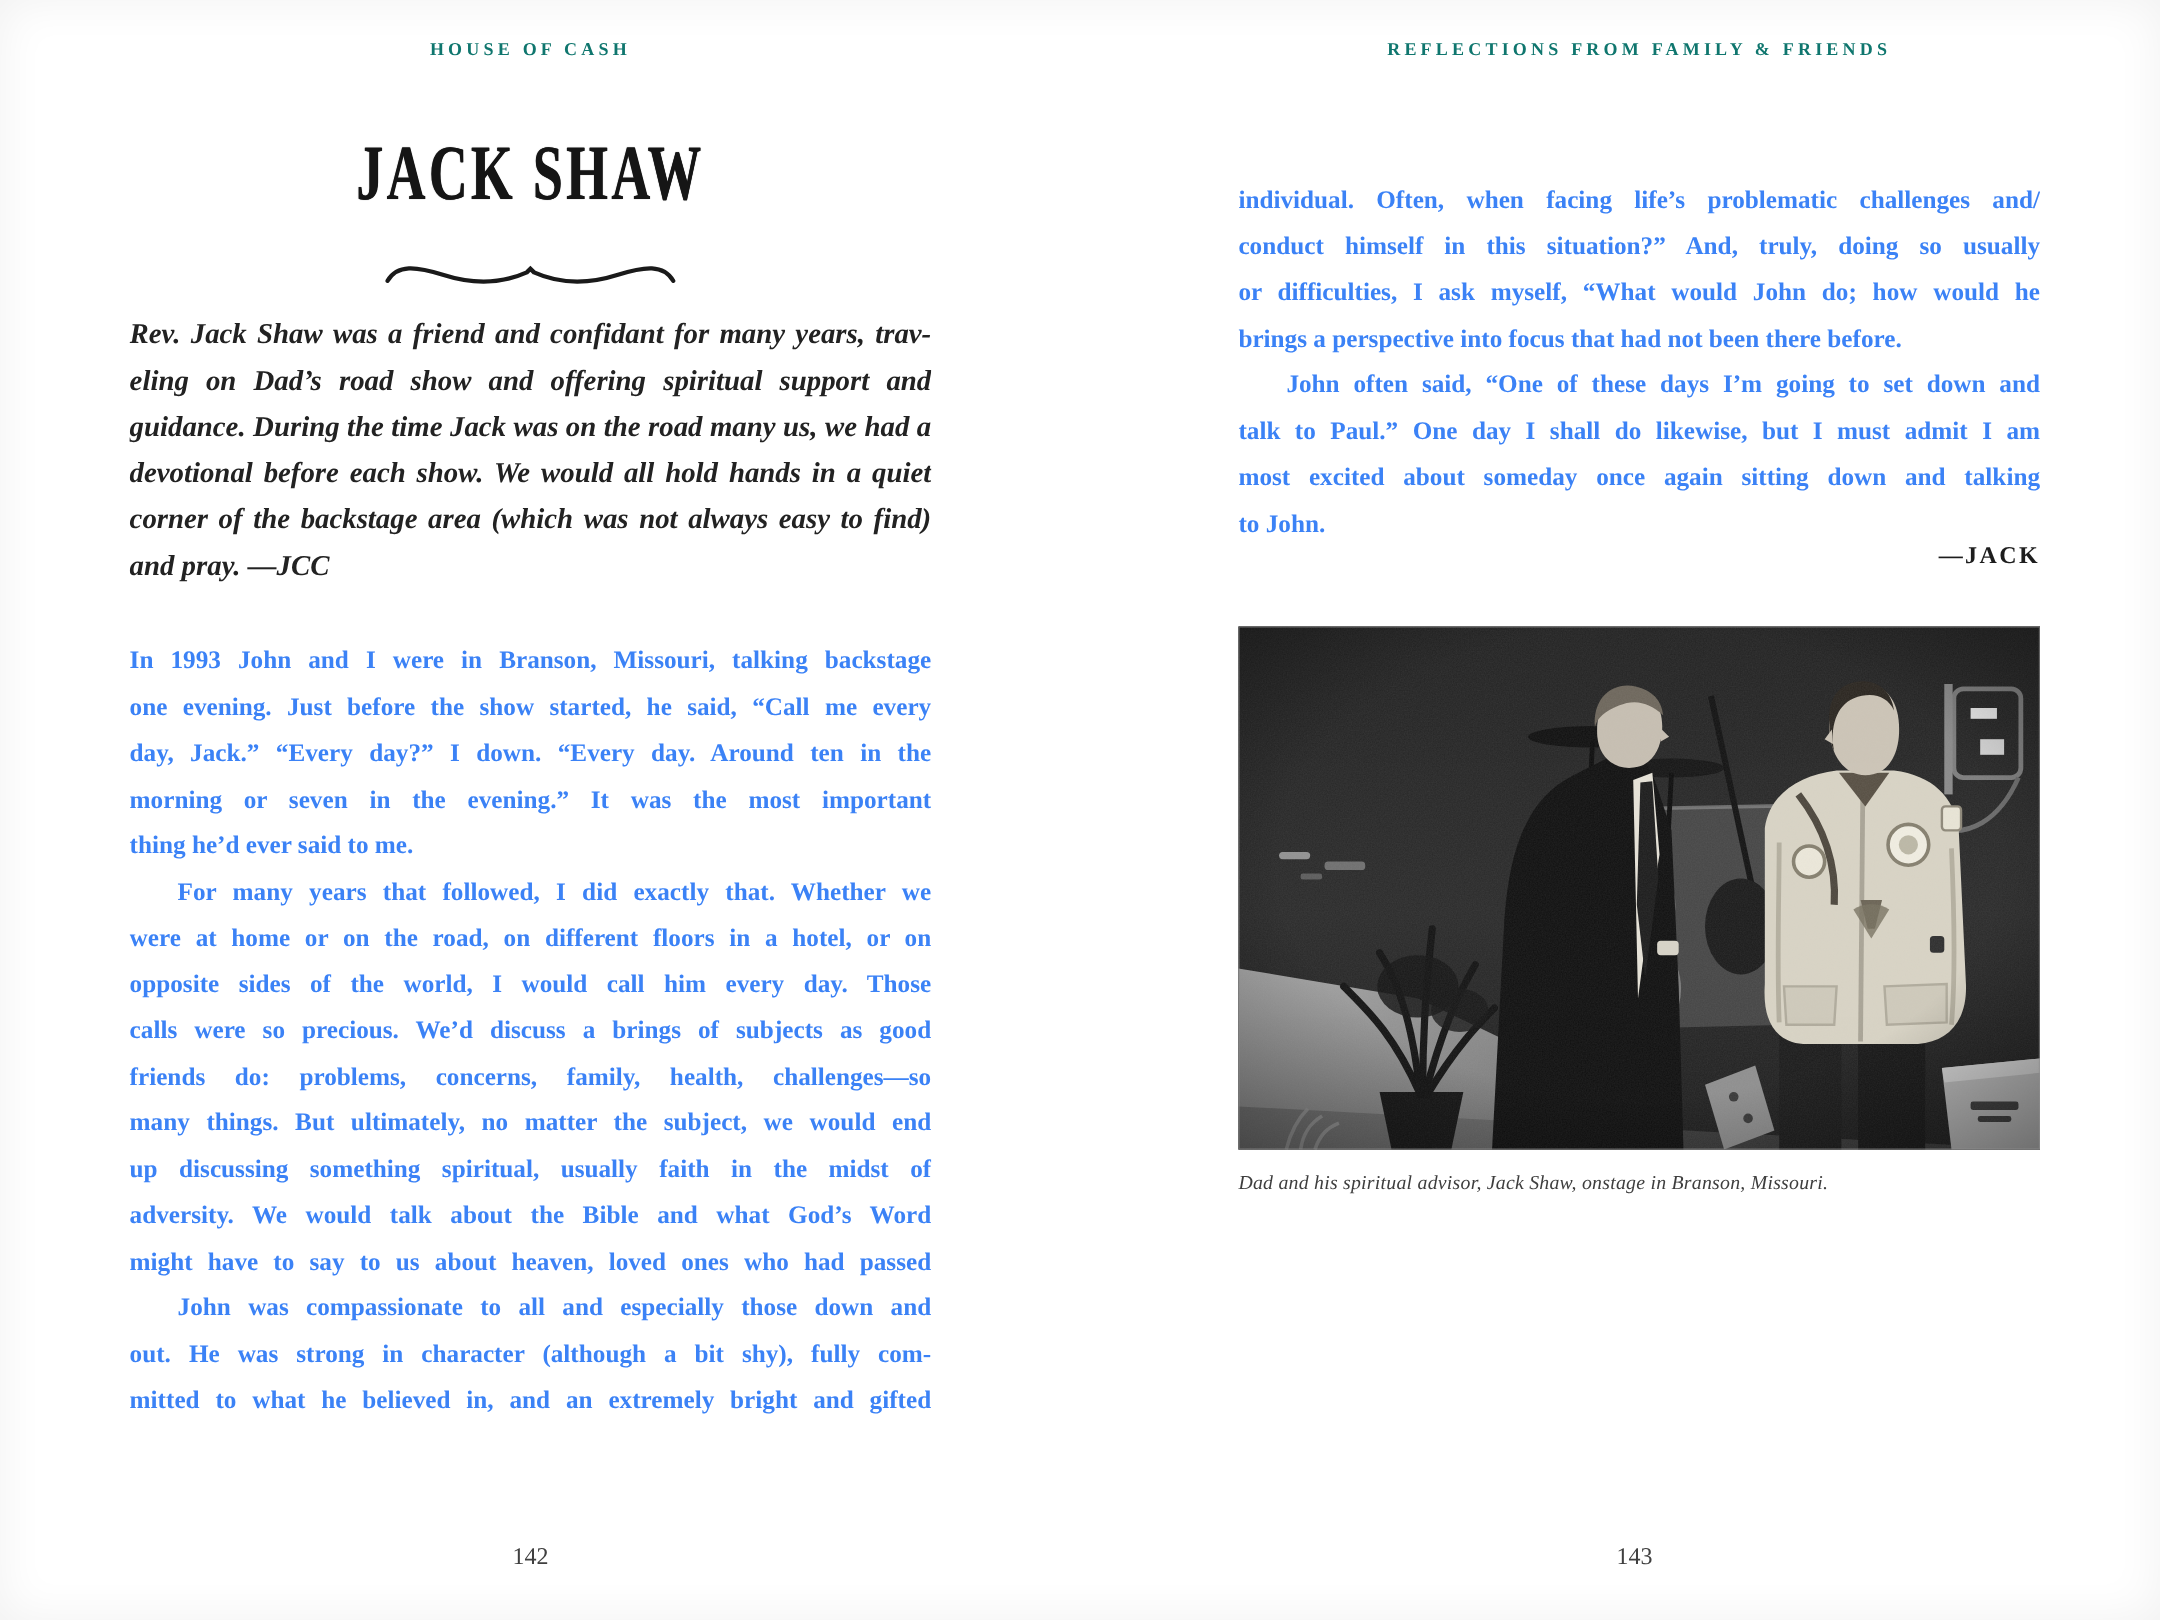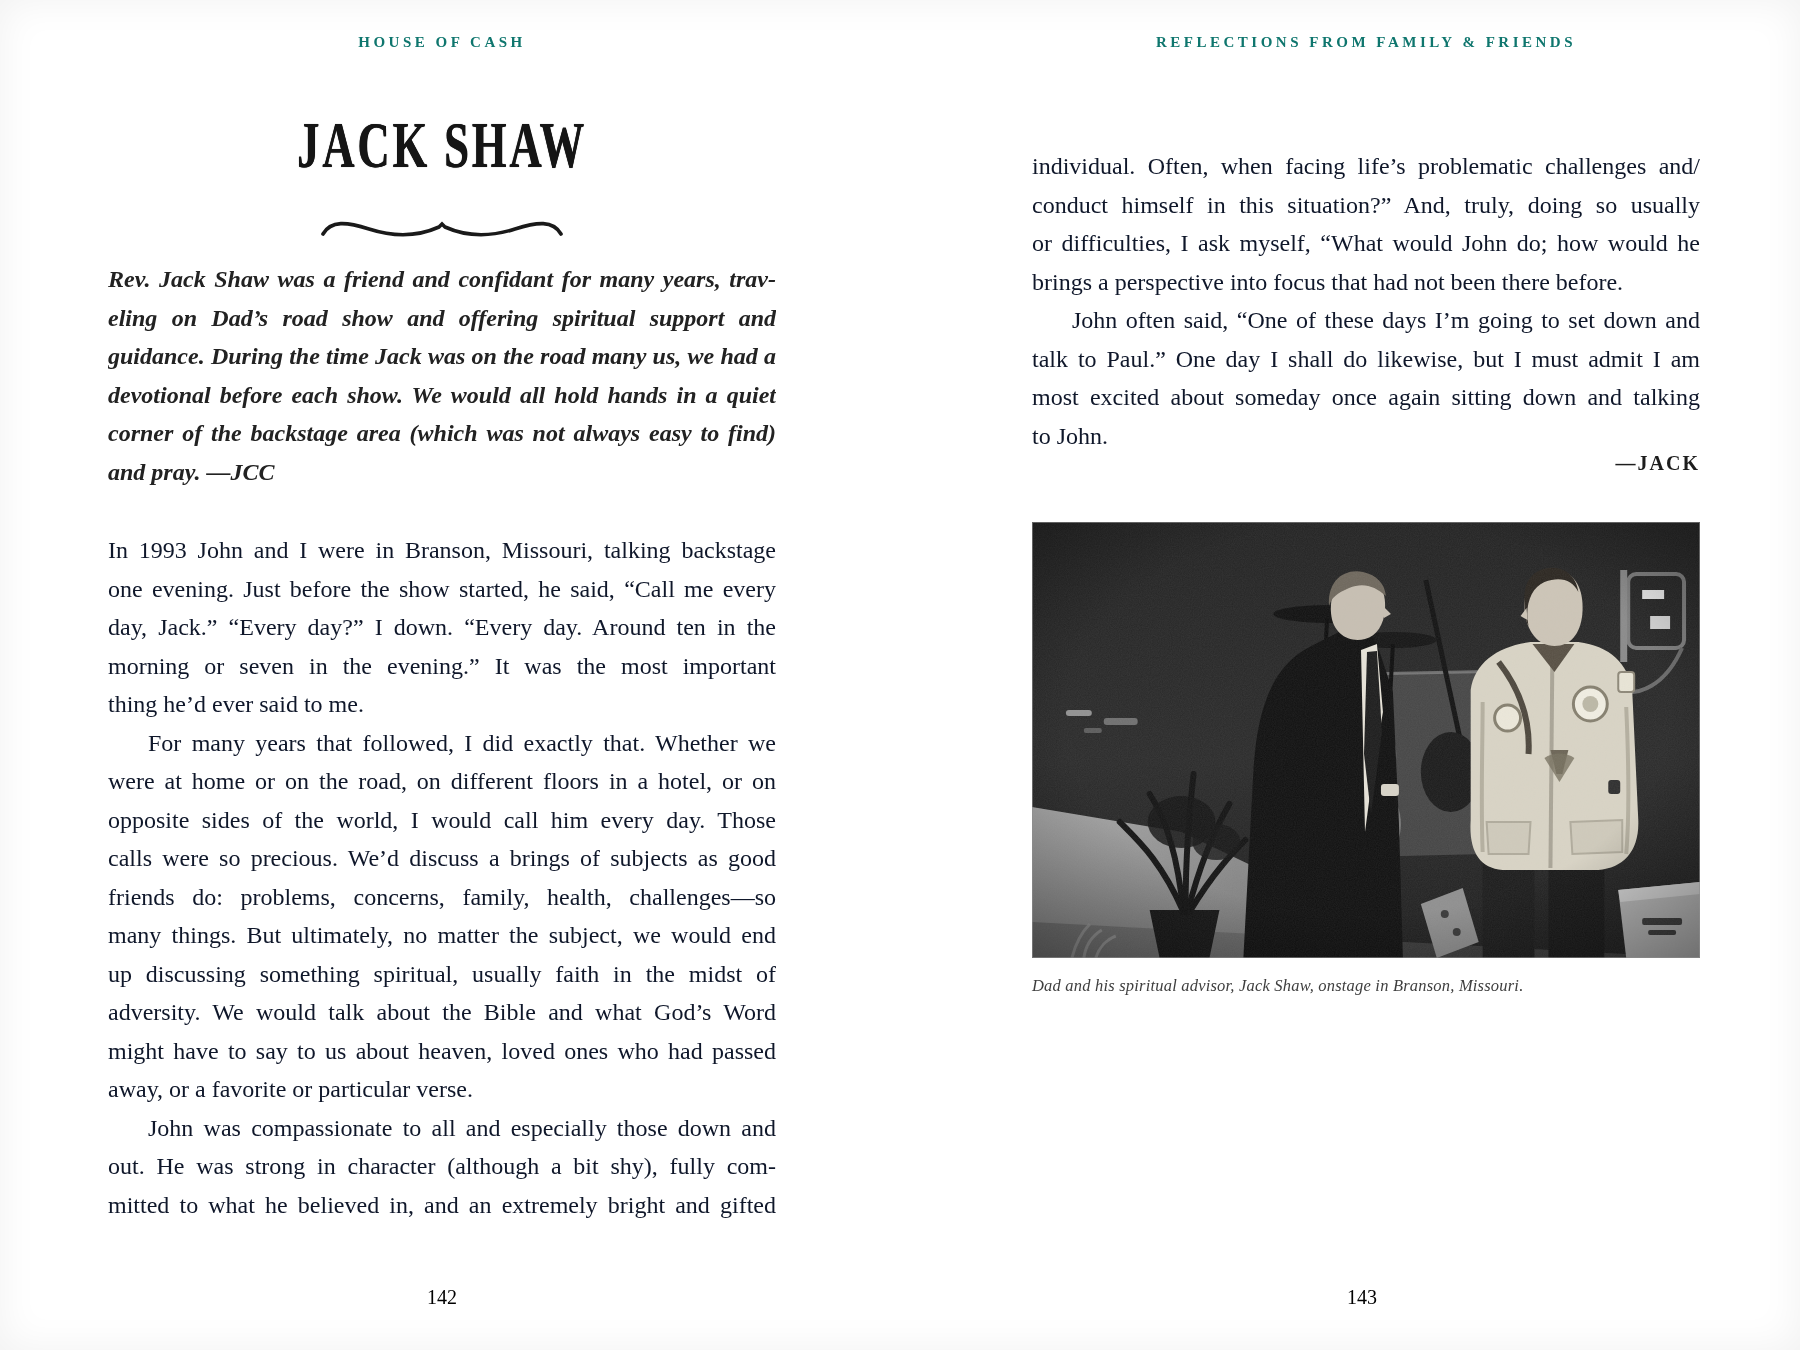--- a/index.html
+++ b/index.html
@@ -37,22 +37,23 @@
     text-align: center;
   }
 
   .intro-block {
     position: absolute; top: 260px; left: 108px; width: 668px;
     font-style: italic; font-weight: 600;
     font-size: 24px; line-height: 38.5px;
     color: #222;
   }
   .body-block {
-    font-size: 24px; line-height: 38.5px;
-    color: #0f172a;
+    font-size: 21px; line-height: 38.5px;
+    color: #3b82f6;
+    font-weight: bold;
   }
   .left-body  { position: absolute; top: 531px;  left: 108px;  width: 668px; }
   .right-body { position: absolute; top: 147px;  left: 1032px; width: 668px; }
 
   .jline { text-align: justify; text-align-last: justify; white-space: normal; overflow: hidden; }
   .jline.lastline { text-align-last: left; }
   .para.indent .jline:first-child { text-indent: 40px; }
 
   .attribution {
     position: absolute; top: 452px; left: 1032px; width: 668px;
@@ -67,21 +68,21 @@
   .photo-frame svg { display:block; width: 668px; height: 436px; }
   .photo-caption {
     position: absolute; top: 976px; left: 1032px; width: 668px;
     font-style: italic;
     font-size: 16.5px; color: #3e3e3e;
     letter-spacing: 0.2px;
   }
   .page-number {
     position: absolute; top: 1286px; width: 668px;
     text-align: center;
-    font-size: 20px; color: #000000;
+    font-size: 20px; color: #404040;
   }
   .pn-left  { left: 108px; }
   .pn-right { left: 1028px; }
 </style>
 </head>
 <body>
 
 <div class="spread">
 
   <div class="running-head rh-left">HOUSE OF CASH</div>
@@ -116,21 +117,20 @@
       <div class="para indent">
         <div class="jline">For many years that followed, I did exactly that. Whether we</div>
         <div class="jline">were at home or on the road, on different floors in a hotel, or on</div>
         <div class="jline">opposite sides of the world, I would call him every day. Those</div>
         <div class="jline">calls were so precious. We’d discuss a brings of subjects as good</div>
         <div class="jline">friends do: problems, concerns, family, health, challenges—so</div>
         <div class="jline">many things. But ultimately, no matter the subject, we would end</div>
         <div class="jline">up discussing something spiritual, usually faith in the midst of</div>
         <div class="jline">adversity. We would talk about the Bible and what God’s Word</div>
         <div class="jline">might have to say to us about heaven, loved ones who had passed</div>
-        <div class="jline lastline">away, or a favorite or particular verse.</div>
       </div>
       <div class="para indent">
         <div class="jline">John was compassionate to all and especially those down and</div>
         <div class="jline">out. He was strong in character (although a bit shy), fully com-</div>
         <div class="jline">mitted to what he believed in, and an extremely bright and gifted</div>
       </div>
     </div>
 
   <div class="page-number pn-left">142</div>
 

